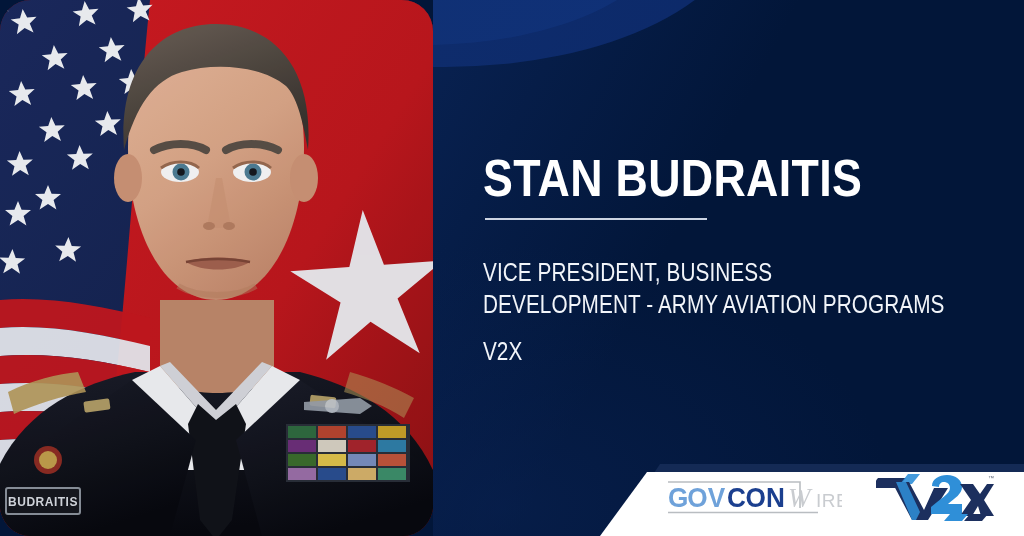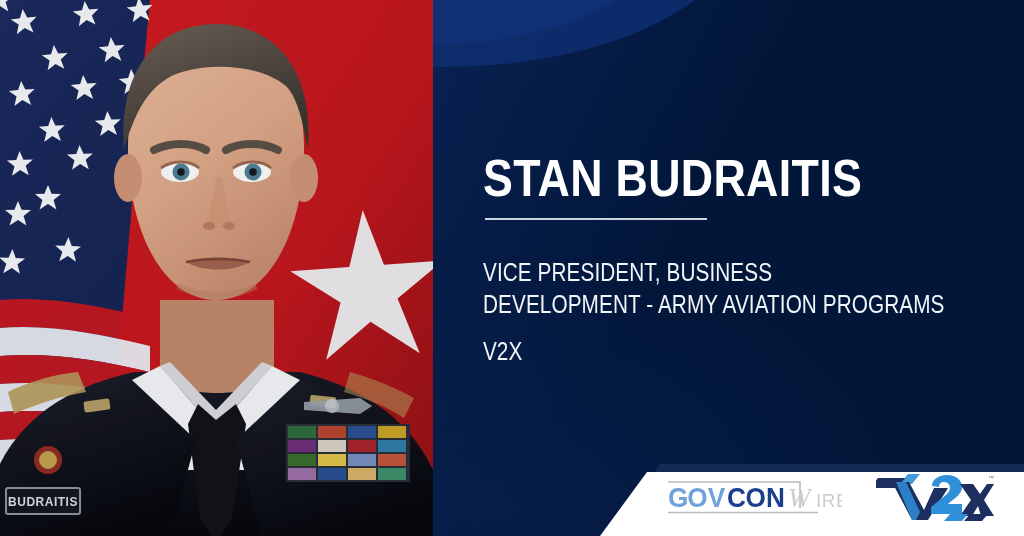--- a/index.html
+++ b/index.html
@@ -9,21 +9,21 @@
     position:relative;
     width:1024px;height:536px;
     overflow:hidden;
     background:#021639;
     font-family:"Liberation Sans","DejaVu Sans",sans-serif;
   }
 
   
   .photo{
     position:absolute;left:0;top:0;width:433px;height:536px;
-    overflow:hidden;background:#7a1014;
+    overflow:hidden;background:#7a1014;border-radius:31px;
   }
   .photo svg{display:block;width:433px;height:536px;}
 
   
   .panel{
     position:absolute;left:433px;top:0;right:0;bottom:0;
     background:#021639;
     overflow:hidden;
   }
   

